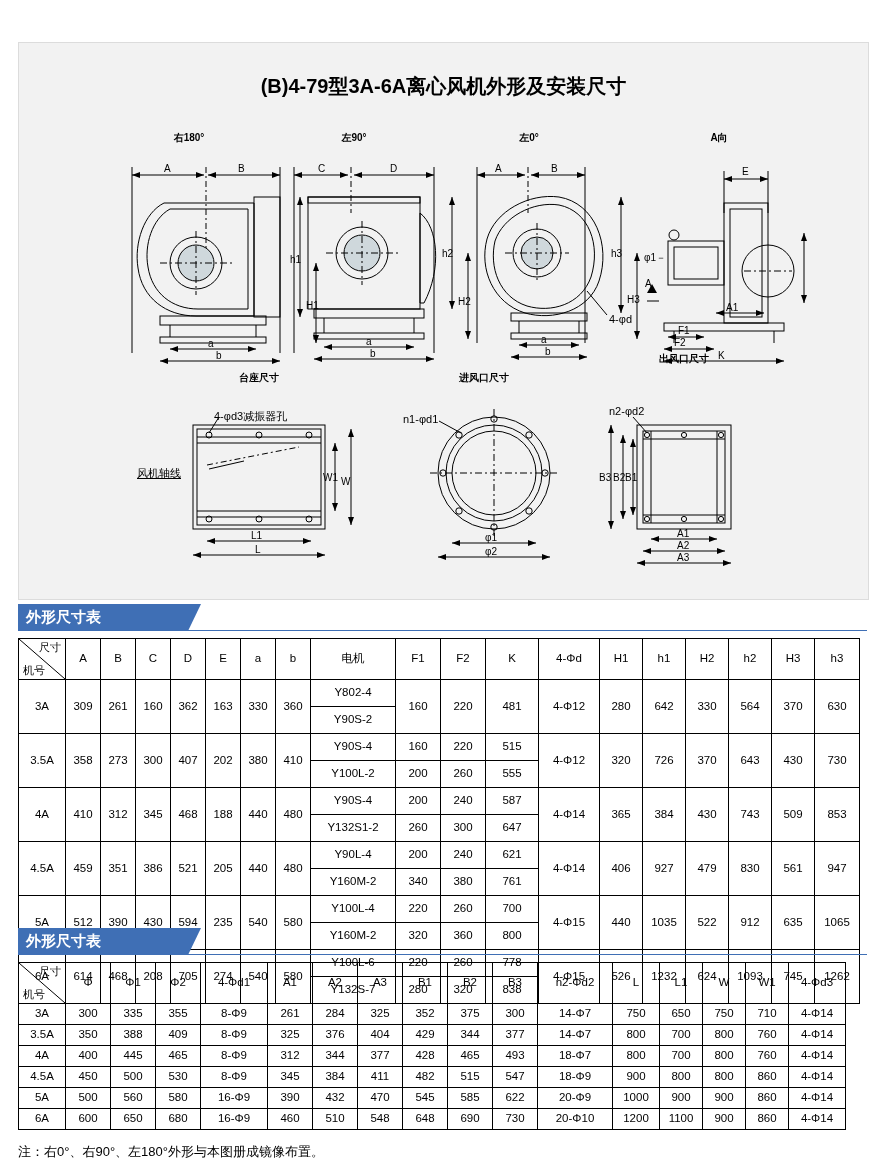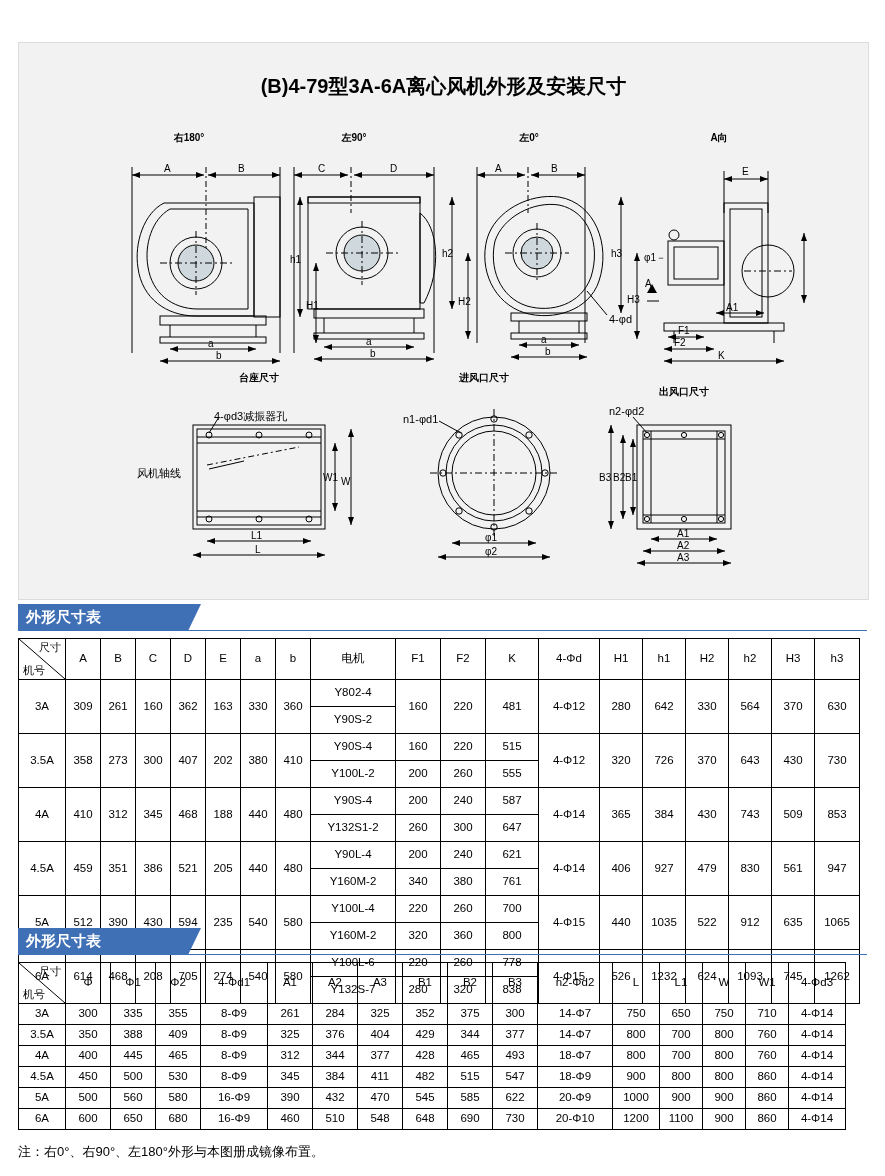--- a/index.html
+++ b/index.html
@@ -89,21 +89,21 @@
   <div class="draw-panel">
     <div class="draw-title">(B)4-79型3A-6A离心风机外形及安装尺寸</div>
 
     <div class="cap" style="left:110px;top:88px;width:120px;">右180°</div>
     <div class="cap" style="left:275px;top:88px;width:120px;">左90°</div>
     <div class="cap" style="left:450px;top:88px;width:120px;">左0°</div>
     <div class="cap" style="left:640px;top:88px;width:120px;">A向</div>
 
     <div class="cap" style="left:175px;top:328px;width:130px;">台座尺寸</div>
     <div class="cap" style="left:400px;top:328px;width:130px;">进风口尺寸</div>
-    <div class="cap" style="left:600px;top:342px;width:130px;text-align:center;">出风口尺寸</div>
+    <div class="cap" style="left:600px;top:309px;width:130px;text-align:center;">出风口尺寸</div>
 
     <svg width="250" height="215" viewBox="0 0 250 215" style="position:absolute;left:85px;top:110px;">
       <g fill="none" stroke="#000" stroke-width="1">
 
         <line x1="28" y1="22" x2="100" y2="22"></line>
           <line x1="104" y1="22" x2="176" y2="22"></line>
         <line x1="28" y1="14" x2="28" y2="200"></line>
           <line x1="102" y1="14" x2="102" y2="100" stroke-dasharray="6 3 2 3"></line>
         <line x1="176" y1="14" x2="176" y2="200"></line>
         <path d="M28 22 l8 -3 v6 z" fill="#000" stroke="none"></path>
@@ -333,21 +333,21 @@
         <path d="M176 160 l-8 -3 v6 z" fill="#000" stroke="none"></path>
       </g>
       <g font-size="10">
         <text x="174" y="86">W1</text>
         <text x="192" y="90">W</text>
         <text x="102" y="144">L1</text>
         <text x="106" y="158">L</text>
       </g>
     </svg>
     <div class="capsm" style="left:195px;top:366px;">4-φd3减振器孔</div>
-    <div class="capsm" style="left:118px;top:423px;">风机轴线</div>
+    <div class="capsm" style="left:118px;top:423px;text-decoration:underline;">风机轴线</div>
 
     <svg width="190" height="175" viewBox="0 0 190 175" style="position:absolute;left:380px;top:352px;">
       <g fill="none" stroke="#000" stroke-width="1">
         <circle cx="95" cy="78" r="56"></circle>
         <circle cx="95" cy="78" r="48"></circle>
         <circle cx="95" cy="78" r="42"></circle>
         <line x1="95" y1="14" x2="95" y2="142" stroke-dasharray="7 3 2 3"></line>
         <line x1="31" y1="78" x2="159" y2="78" stroke-dasharray="7 3 2 3"></line>
         <circle cx="60" cy="40" r="3.2"></circle>
           <circle cx="130" cy="40" r="3.2"></circle>

